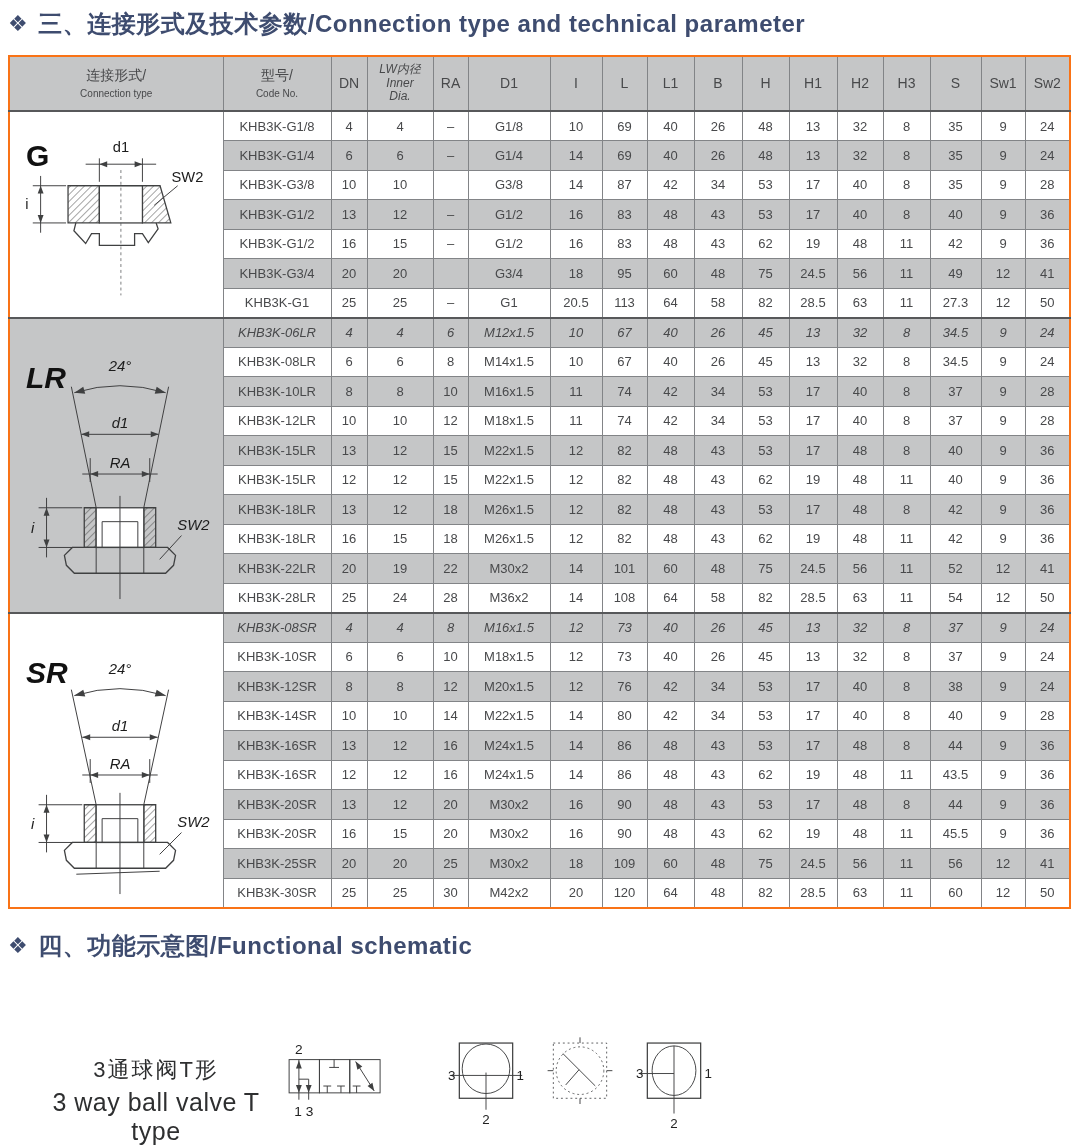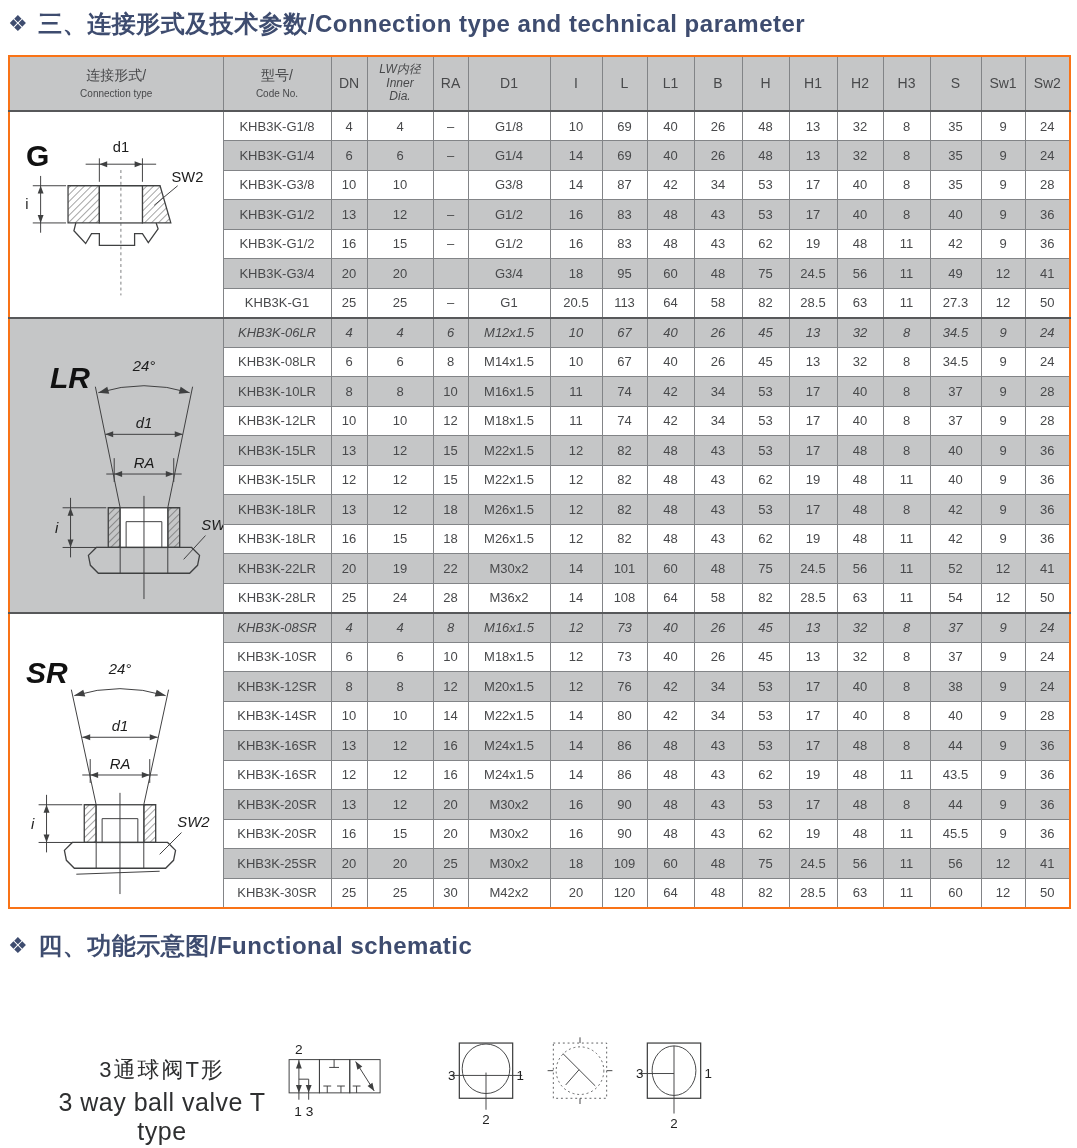--- a/index.html
+++ b/index.html
@@ -17,38 +17,38 @@
     width:1061px;border:2px solid #f97316;}
   table.param th,table.param td{border:1px solid #828487;text-align:center;vertical-align:middle;
     font-size:13px;color:#48494b;padding:0;overflow:hidden;}
   table.param thead tr{height:55px;}
   table.param thead th{background:#c5c6c7;font-weight:normal;font-size:14px;line-height:1.15;
     border-bottom:2px solid #57585a;}
   table.param thead th .en{font-size:10px;}
   table.param tbody tr{height:29.5px;}
   table.param tbody tr.shade td{background:#c5c6c7;}
   table.param tbody tr td.conn-cell{background:#fff;}
-  table.param tbody tr td.conn-LR{background:#c5c6c7;padding-left:24px;}
+  table.param tbody tr td.conn-LR{background:#c5c6c7;}
   table.param tbody tr.sec-start td{border-top:2px solid #57585a;font-style:italic;}
   td.conn-cell{vertical-align:top;}
   .conn-drawing{position:relative;width:100%;height:100%;}
   .conn-label{position:absolute;top:14px;left:16px;font-size:30px;font-weight:bold;color:#111;line-height:1;}
   .conn-drawing svg{display:block;margin:0 auto;}
   #drawing-G svg{margin-top:12px;}
   #drawing-LR svg,#drawing-SR svg{margin-top:26px;}
 
   
   .ln{stroke:#3f4041;stroke-width:1.3;fill:none;}
   .thin{stroke:#3f4041;stroke-width:1;fill:none;}
   .center{stroke:#5a5b5d;stroke-width:0.8;fill:none;stroke-dasharray:3,3;}
   .arr{fill:#3f4041;stroke:none;}
   text.dtxt{font-size:15px;fill:#1c1c1c;font-family:"Liberation Sans","DejaVu Sans",sans-serif;}
 
   
-  .valve-caption{position:absolute;left:42px;top:1055px;width:240px;text-align:center;color:#2e2f30;}
+  .valve-caption{position:absolute;left:36px;top:1055px;width:240px;text-align:center;color:#2e2f30;}
   .valve-caption .zh{font-size:22px;letter-spacing:2px;}
   .valve-caption .en{font-size:25px;margin-top:3px;letter-spacing:0.5px;}
   #valve-symbol{position:absolute;left:280px;top:1042px;}
   .reversing-title{position:absolute;left:452px;top:1002px;font-size:21px;color:#222;letter-spacing:1px;}
   .reversing-row{position:absolute;left:446px;top:1036px;display:flex;gap:14px;}
   text.ptxt{font-size:14px;fill:#222;font-family:"Liberation Sans","DejaVu Sans",sans-serif;}
 </style>
 </head>
 <body>
 

